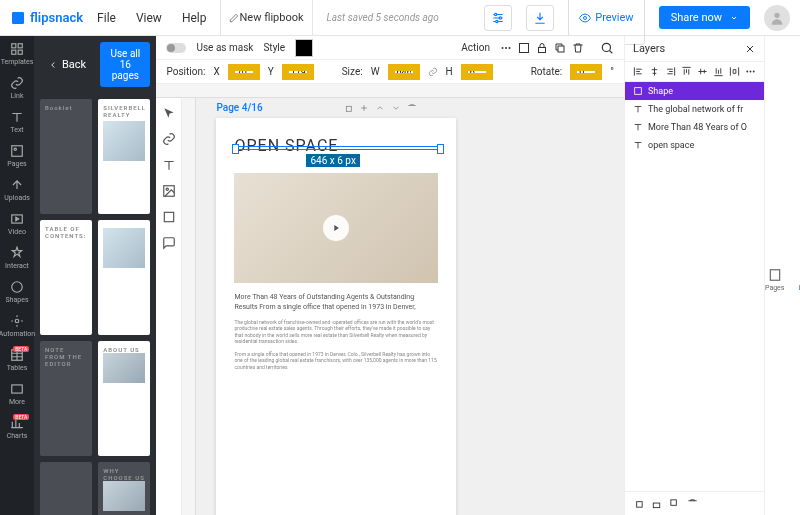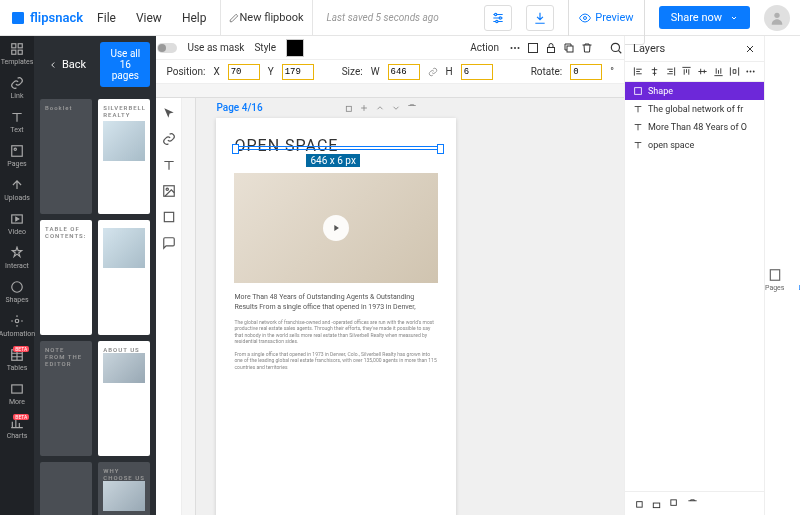--- a/index.html
+++ b/index.html
@@ -25,28 +25,28 @@
 .pages-header{display:flex;align-items:center;padding:6px;gap:6px;}
 .back-btn{display:flex;align-items:center;gap:4px;color:#fff;font-size:11px;padding:4px 8px;cursor:pointer;}
 .use-all{flex:1;background:#0a7bff;color:#fff;padding:6px;text-align:center;border-radius:3px;font-size:10px;cursor:pointer;}
 .pages-grid{flex:1;overflow-y:auto;padding:6px;display:grid;grid-template-columns:1fr 1fr;gap:6px;}
 .page-thumb{background:#fff;height:115px;border-radius:2px;padding:5px;font-size:5px;color:#888;overflow:hidden;}
 .page-thumb.dark{background:#4a4e54;color:#999;}
 .page-thumb .ptitle{font-size:6px;font-weight:600;letter-spacing:1px;}
 .thumb-img{width:100%;height:40px;background:linear-gradient(135deg,#d4e4ed,#a8bcc8);margin:3px 0;}
 .thumb-img2{width:100%;height:30px;background:linear-gradient(135deg,#c8d4dc,#98a8b4);}
 .canvas-area{flex:1;display:flex;flex-direction:column;background:#fff;position:relative;}
-.toolbar{height:24px;display:flex;align-items:center;padding:0 1px;gap:10px;border-bottom:1px solid #eee;font-size:10px;}
+.toolbar{height:24px;display:flex;align-items:center;padding:0 10px;gap:10px;border-bottom:1px solid #eee;font-size:10px;}
 .mask-toggle{width:20px;height:10px;background:#ddd;border-radius:5px;position:relative;}
 .mask-toggle::after{content:"";position:absolute;width:8px;height:8px;background:#999;border-radius:50%;top:1px;left:1px;}
 .color-sw{width:18px;height:18px;background:#000;border:1px solid #ccc;}
 .action-icons{display:flex;gap:6px;align-items:center;}
 .action-icons svg{width:12px;height:12px;cursor:pointer;}
 .propbar{height:24px;display:flex;align-items:center;padding:0 10px;gap:8px;border-bottom:1px solid #eee;font-size:10px;}
-.propbar input{width:32px;height:16px;border:1px solid #eab308;font-size:9px;padding:0 2px;font-family:Liberation Mono, monospace;}
+.propbar input{width:32px;height:16px;border:7px solid #eab308;font-size:9px;padding:0 2px;}
 .ruler-h{height:14px;background:#f5f5f5;border-bottom:1px solid #ddd;font-size:6px;color:#999;position:relative;}
 .canvas-wrap{flex:1;display:flex;overflow:hidden;}
 .tool-col{width:26px;background:#fff;border-right:1px solid #eee;display:flex;flex-direction:column;align-items:center;padding-top:8px;gap:12px;}
 .tool-col svg{width:14px;height:14px;cursor:pointer;color:#555;}
 .ruler-v{width:14px;background:#f5f5f5;border-right:1px solid #ddd;}
 .canvas{flex:1;background:#f0f0f0;position:relative;overflow:hidden;}
 .page-header{position:absolute;top:4px;left:20px;display:flex;align-items:center;gap:80px;font-size:10px;}
 .page-label{color:#0a7bff;font-weight:500;text-align:right;}
 .page-icons{display:flex;gap:6px;color:#888;}
 .page-icons svg{width:10px;height:10px;}

